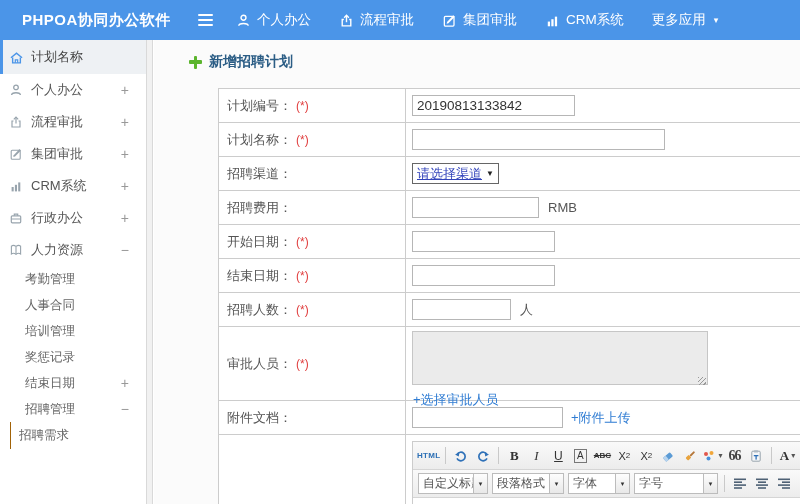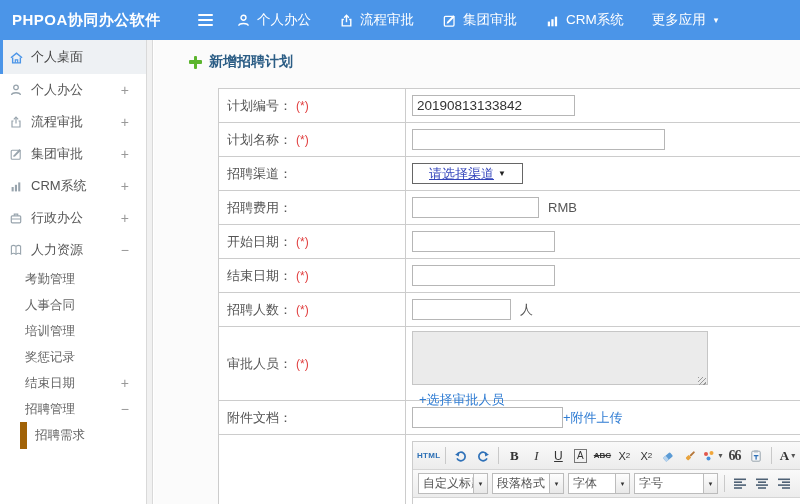--- a/index.html
+++ b/index.html
@@ -3,35 +3,35 @@
 <meta charset="utf-8">
 <style>
   html,body{margin:0;padding:0;}
   body{
     width:800px;height:504px;position:relative;overflow:hidden;
     font-family:"Liberation Sans","DejaVu Sans",sans-serif;
     background:#fff;-webkit-font-smoothing:antialiased;
   }
   
   .topbar{position:absolute;left:0;top:0;width:800px;height:40px;background:#4b95e8;display:flex;align-items:center;}
-  .logo{color:#fff;font-size:15px;font-weight:bold;padding-left:12px;letter-spacing:.5px;white-space:nowrap;}
+  .logo{color:#fff;font-size:15px;font-weight:bold;padding-left:22px;letter-spacing:.5px;white-space:nowrap;}
   .topnav{position:absolute;left:188px;top:0;height:40px;display:flex;align-items:center;}
   .hamburger{width:34px;height:40px;display:flex;flex-direction:column;justify-content:center;align-items:center;gap:3px;cursor:pointer;}
   .hamburger i{display:block;width:15px;height:2px;background:#fff;border-radius:1px;}
   .tn-item{display:flex;align-items:center;gap:6px;color:#fff;font-size:13.5px;padding:0 14px;height:40px;cursor:pointer;white-space:nowrap;}
   .tn-item svg{display:block;}
   .tn-caret{font-size:9px;margin-left:2px;}
   
   .sidebar{position:absolute;left:0;top:40px;width:146px;height:464px;background:#fff;overflow:hidden;}
   .s-item{position:relative;height:32px;display:flex;align-items:center;padding-left:8px;color:#555;font-size:13px;cursor:pointer;}
   .s-item.active{height:34px;background:#eef1f4;border-left:3px solid #4b95e8;padding-left:5px;color:#444;}
   .s-ico{width:16px;height:14px;margin-right:7px;display:inline-flex;align-items:center;justify-content:center;}
   .s-exp{position:absolute;right:17px;color:#999;font-size:14px;font-weight:400;}
   .s-sub .s-item{height:26px;padding-left:25px;font-size:12.5px;color:#666;}
-  .s-subsub{margin-left:20px;border-left:7px solid #a16207;}
+  .s-subsub{margin-left:10px;border-left:1px solid #a16207;}
   .s-subsub .s-item{height:27px;padding-left:8px;font-size:12.5px;color:#666;}
   .side-divider{position:absolute;left:146px;top:40px;width:7px;height:464px;background:#f1f1f1;border-left:1px solid #d9d9d9;border-right:1px solid #d9d9d9;box-sizing:border-box;}
   
   .content{position:absolute;left:154px;top:40px;width:646px;height:464px;background:#fbfbfb;overflow:hidden;}
   .page-title{position:absolute;left:35px;top:13px;display:flex;align-items:center;gap:7px;}
   .plus-icon{position:relative;width:13px;height:13px;display:inline-block;}
   .plus-icon::before{content:"";position:absolute;left:0;top:4.8px;width:13px;height:3.4px;background:#5cb52e;border-radius:1px;}
   .plus-icon::after{content:"";position:absolute;left:4.8px;top:0;width:3.4px;height:13px;background:#5cb52e;border-radius:1px;}
   .page-title b{font-size:14px;color:#2b5d85;}
   
@@ -39,30 +39,30 @@
   .frow{display:flex;height:34px;border-bottom:1px solid #ccc;box-sizing:border-box;}
   .frow.tall{height:74px;}
   .frow.editor-row{height:80px;border-bottom:none;}
   .fl{width:187px;box-sizing:border-box;border-right:1px solid #ccc;display:flex;align-items:center;padding-left:8px;font-size:13px;color:#555;flex:none;}
   .fl .req{color:#e03e3e;font-size:12px;margin-left:4px;}
   .fv{flex:1;display:flex;align-items:center;padding-left:6px;font-size:13px;color:#555;}
   .fv.top{align-items:flex-start;flex-direction:column;justify-content:flex-start;padding-top:4px;}
   .ti{height:21px;box-sizing:border-box;border:1px solid #b6b6b6;background:#fff;font-size:13.5px;color:#333;padding:0 4px;font-family:inherit;}
   .w163{width:163px}.w253{width:253px}.w127{width:127px}.w143{width:143px}.w99{width:99px}.w151{width:151px}
   .suffix{margin-left:9px;color:#555;font-size:13px;}
-  .sel-box{display:inline-flex;align-items:center;height:21px;box-sizing:border-box;border:1px solid #666;background:#fff;padding:0 16px;cursor:pointer;}
+  .sel-box{display:inline-flex;align-items:center;height:21px;box-sizing:border-box;border:1px solid #666;background:#fff;padding:0 4px;cursor:pointer;}
   .sel-box .sel-txt{color:#3344bb;text-decoration:underline;font-size:13px;}
   .sel-box .sel-caret{font-size:8px;color:#222;margin-left:4px;}
   .ta-wrap{position:relative;display:inline-block;}
   .ta{width:296px;height:54px;box-sizing:border-box;background:#ebebeb;border:1px solid #c6c6c6;resize:none;font-family:inherit;}
   .ta-wrap::after{content:"";position:absolute;right:2px;bottom:3px;width:8px;height:8px;
     background:repeating-linear-gradient(135deg,#999 0 1px,transparent 1px 3px);}
   .flink{color:#2f7cd3;font-size:13px;text-decoration:none;cursor:pointer;}
-  .fv .flink{margin-left:0;}
-  .fv.top .flink{margin-left:7px;margin-top:3px;}
+  .fv .flink{margin-left:8px;}
+  .fv.top .flink{margin-left:1px;margin-top:3px;}
   
   .editor{margin-top:2px;width:560px;border:1px solid #ccc;background:#fff;}
   .tb{display:flex;align-items:center;height:27px;background:linear-gradient(#fafafa,#ececec);border-bottom:1px solid #d5d5d5;padding-left:3px;overflow:hidden;white-space:nowrap;}
   .tb-btn{display:inline-flex;align-items:center;justify-content:center;height:20px;min-width:20px;margin:0 1px;border-radius:2px;color:#333;cursor:pointer;flex:none;}
   .vsep{width:1px;height:17px;background:#c9c9c9;margin:0 4px;flex:none;}
   .g-html{font-size:8px;font-weight:bold;color:#2b6fb5;letter-spacing:.3px;}
   .g-b{font-family:"Liberation Serif","DejaVu Serif",serif;font-weight:bold;font-size:13px;}
   .g-i{font-family:"Liberation Serif","DejaVu Serif",serif;font-style:italic;font-size:13px;}
   .g-u{font-size:12px;text-decoration:underline;}
   .g-abox{font-size:10px;border:1px solid #777;padding:0 2px;line-height:12px;}
@@ -136,21 +136,21 @@
 
 <aside class="sidebar">
   <div class="s-item active">
     <span class="s-ico">
         <svg width="15" height="15" viewBox="0 0 14 14">
           <path d="M1.8 7.3 7 3l5.2 4.3" fill="none" stroke="#4b95e8" stroke-width="1.3"></path>
           <path d="M3.4 6.9V12h7.2V6.9" fill="none" stroke="#4b95e8" stroke-width="1.3"></path>
           <path d="M5.9 12V9.2h2.2V12" fill="none" stroke="#4b95e8" stroke-width="1.1"></path>
         </svg>
       </span>
-    <span class="s-lbl">个人桌面</span>
+    <span class="s-lbl">计划名称</span>
   </div>
   <div class="s-item">
     <span class="s-ico">
         <svg width="14" height="14" viewBox="0 0 14 14">
           <circle cx="7" cy="4.4" r="2.3" fill="none" stroke="#98a4ad" stroke-width="1.3"></circle>
           <path d="M2.6 12c0-3 8.8-3 8.8 0" fill="none" stroke="#98a4ad" stroke-width="1.3"></path>
         </svg>
       </span>
     <span class="s-lbl">个人办公</span>
     <span class="s-exp">+</span>

